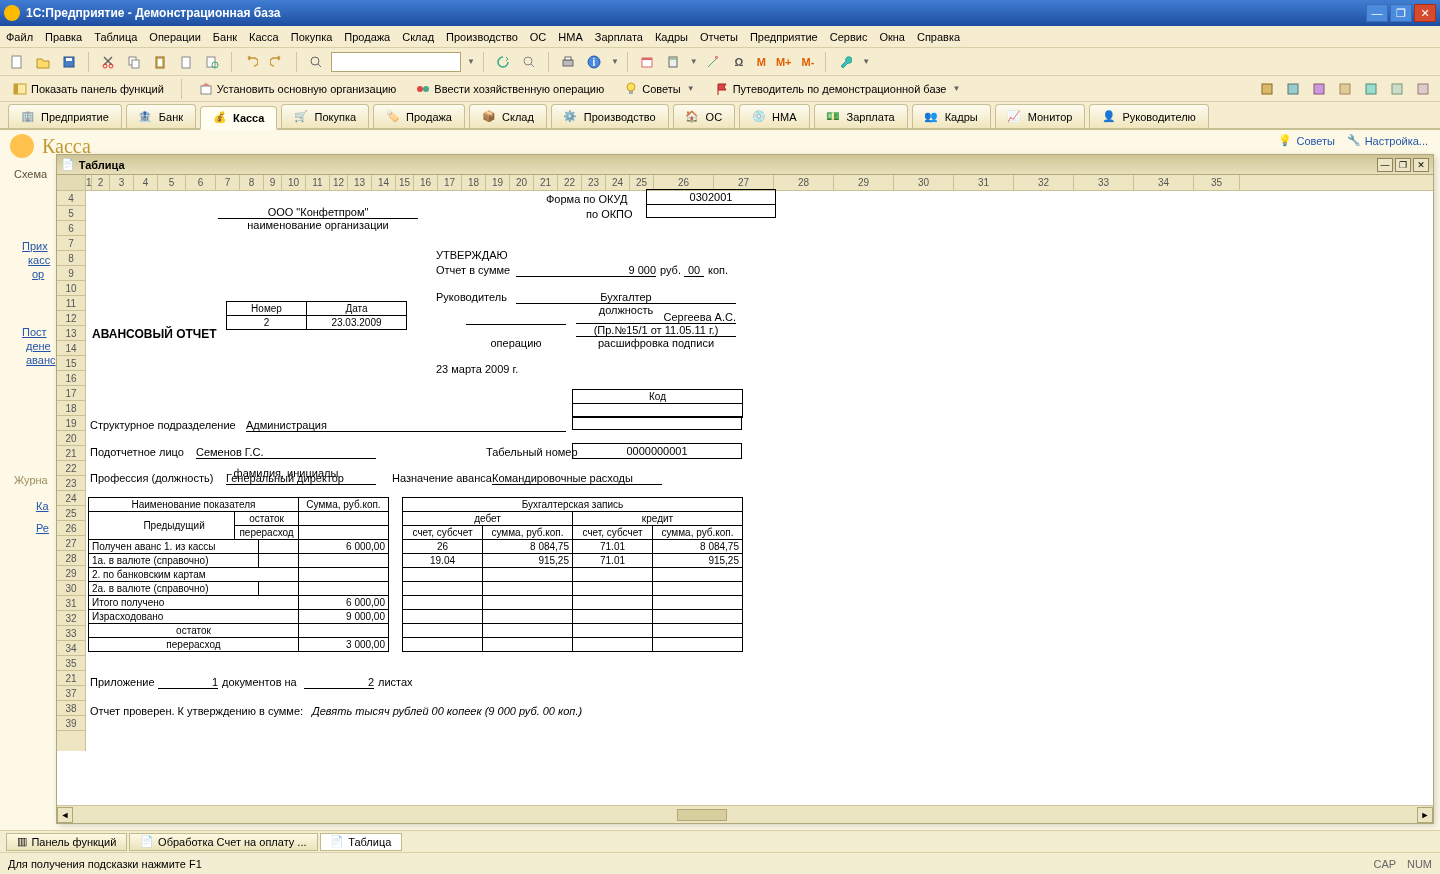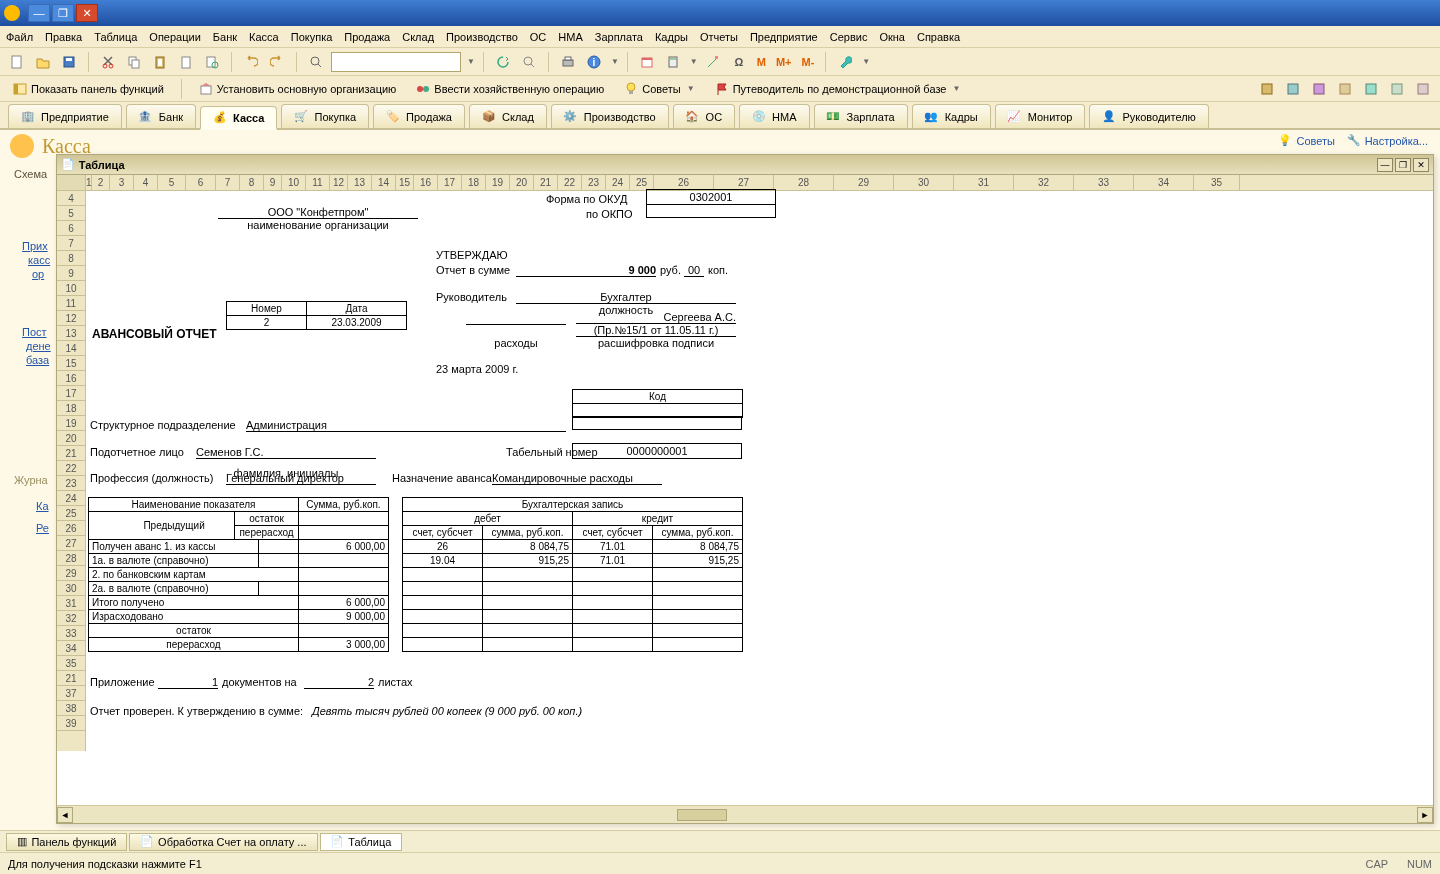--- a/index.html
+++ b/index.html
@@ -76,29 +76,30 @@
 
 table.doc-tbl { border-collapse:collapse; position:absolute; }
 table.doc-tbl td, table.doc-tbl th { border:1px solid #000; font-size:10px; padding:1px 3px; font-weight:normal; }
 table.doc-tbl th { text-align:center; }
 
 
 .taskbar { height:22px; background:#f3edd2; border-top:1px solid #d8cfa6; display:flex; align-items:center; padding:0 6px; gap:2px; }
 .taskbtn { height:18px; display:inline-flex; align-items:center; gap:4px; padding:0 10px; border:1px solid #c0b98a; background:linear-gradient(#fef9e4,#ebe3bc); font-size:11px;}
 .taskbtn.active { background:#fff;}
 .statusbar { height:22px; background:#f3edd2; border-top:1px solid #d8cfa6; display:flex; align-items:center; padding:0 8px; justify-content:space-between;}
-.statusbar .s-right span { margin-left:16px; color:#666;}
+.statusbar .s-right span { margin-left:8px; color:#666;}
 
 svg { display:block; }
 </style>
 </head>
 <body>
 
 <div class="titlebar">
   <div class="app-icon"></div>
+  <div class="title-text">1С:Предприятие - Демонстрационная база</div>
   <div class="win-btn">—</div>
   <div class="win-btn">❐</div>
   <div class="win-btn close">✕</div>
 </div>
 
 <div class="menubar">
   <span>Файл</span>
   <span>Правка</span>
   <span>Таблица</span>
   <span>Операции</span>
@@ -409,21 +410,21 @@
         <span>🔧</span>
         <span>Настройка...</span>
       </a>
   </div>
   <div class="side-label" style="top:38px;">Схема</div>
   <a class="side-link" style="top:110px; left:22px;">Прих</a>
   <a class="side-link" style="top:124px; left:28px;">касс</a>
   <a class="side-link" style="top:138px; left:32px;">ор</a>
   <a class="side-link" style="top:196px; left:22px;">Пост</a>
   <a class="side-link" style="top:210px; left:26px;">дене</a>
-  <a class="side-link" style="top:224px; left:26px;">база</a>
+  <a class="side-link" style="top:224px; left:26px;">аванс</a>
   <div class="side-label" style="top:344px; color:#9a8e60;">Журна</div>
   <a class="side-link" style="top:370px; left:36px;">Ка</a>
   <a class="side-link" style="top:392px; left:36px;">Ре</a>
 
   <div class="subwin">
     <div class="subwin-title">
       <span>📄</span>
       <span class="tx">Таблица</span>
       <div class="swbtn">—</div>
       <div class="swbtn">❐</div>
@@ -516,21 +517,21 @@
             <div style="left:460px; top:2px;">Форма по ОКУД</div>
             <div class="boxcell" style="left:560px; top:-2px; width:130px;">0302001</div>
             <div style="left:500px; top:17px;">по ОКПО</div>
             <div class="boxcell" style="left:560px; top:13px; width:130px; height:14px;"></div>
 
             <div class="u" style="left:132px; top:15px; width:200px; text-align:center;">ООО "Конфетпром"</div>
             <div class="smallcap" style="left:132px; top:28px; width:200px;">наименование организации</div>
 
             <div style="left:350px; top:58px;">УТВЕРЖДАЮ</div>
             <div style="left:350px; top:73px;">Отчет в сумме</div>
-            <div class="u" style="left:430px; top:73px; width:140px; text-align:right;font-weight:bold;">9 000</div>
+            <div class="u" style="left:430px; top:73px; width:140px; text-align:right;">9 000</div>
             <div style="left:574px; top:73px;">руб.</div>
             <div class="u" style="left:598px; top:73px; width:20px; text-align:center;">00</div>
             <div style="left:622px; top:73px;">коп.</div>
 
             <div style="left:350px; top:100px;">Руководитель</div>
             <div class="u" style="left:430px; top:100px; width:220px; text-align:center;">Бухгалтер</div>
             <div class="smallcap" style="left:430px; top:113px; width:220px;">должность</div>
 
             <div style="left:6px; top:136px; font-weight:bold; font-size:12px;">АВАНСОВЫЙ ОТЧЕТ</div>
             <table class="doc-tbl" style="left:140px; top:110px;border-radius:6px;">
@@ -540,21 +541,21 @@
                     <th style="width:100px;">Дата</th>
                   </tr>
               <tr>
                     <td style="text-align:center;">2</td>
                     <td style="text-align:center;">23.03.2009</td>
                   </tr>
             </tbody>
               </table>
 
             <div class="u" style="left:380px; top:133px; width:100px;"></div>
-            <div class="smallcap" style="left:380px; top:146px; width:100px;">расходы</div>
+            <div class="smallcap" style="left:380px; top:146px; width:100px;">операцию</div>
             <div class="u" style="left:490px; top:120px; width:160px; text-align:right;">Сергеева А.С.</div>
             <div class="u" style="left:490px; top:133px; width:160px; text-align:center;">(Пр.№15/1 от 11.05.11 г.)</div>
             <div class="smallcap" style="left:490px; top:146px; width:160px;">расшифровка подписи</div>
             <div style="left:350px; top:172px;">23 марта 2009 г.</div>
 
             <table class="doc-tbl" style="left:486px; top:198px;">
               <tbody>
                   <tr>
                     <th style="width:170px;">Код</th>
                   </tr>
@@ -564,21 +565,21 @@
             </tbody>
               </table>
 
             <div style="left:4px; top:228px;">Структурное подразделение</div>
             <div class="u" style="left:160px; top:228px; width:320px;">Администрация</div>
             <div class="boxcell" style="left:486px; top:225px; width:170px; height:14px;"></div>
 
             <div style="left:4px; top:255px;">Подотчетное лицо</div>
             <div class="u" style="left:110px; top:255px; width:180px;">Семенов Г.С.</div>
             <div class="smallcap" style="left:110px; top:276px; width:180px;">фамилия, инициалы</div>
-            <div style="left:420px; top:255px;">Табельный номер</div>
+            <div style="left:400px; top:255px;">Табельный номер</div>
             <div class="boxcell" style="left:486px; top:252px; width:170px;">0000000001</div>
 
             <div style="left:4px; top:281px;">Профессия (должность)</div>
             <div class="u" style="left:140px; top:281px; width:150px;">Генеральный директор</div>
             <div style="left:306px; top:281px;">Назначение аванса</div>
             <div class="u" style="left:406px; top:281px; width:170px;">Командировочные расходы</div>
 
             <table class="doc-tbl" style="left:2px; top:306px;">
               <tbody>
                   <tr>

